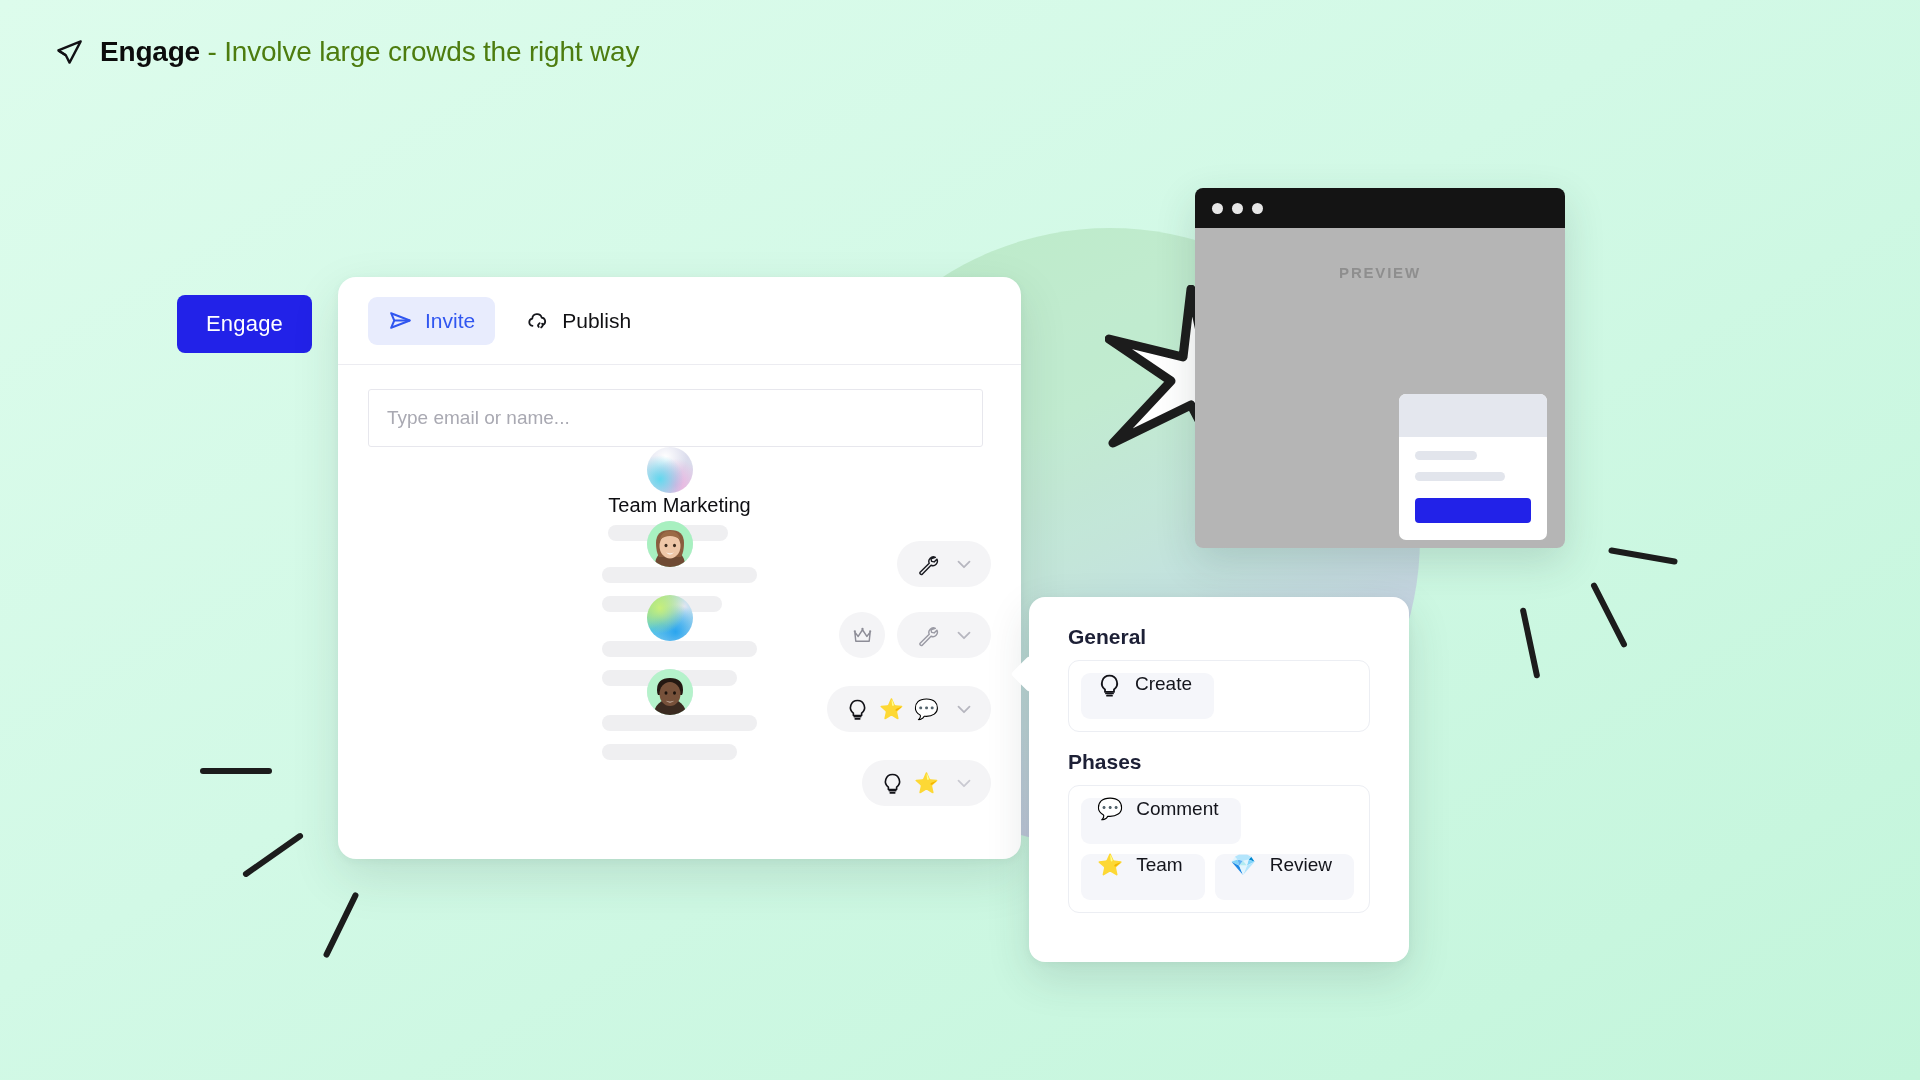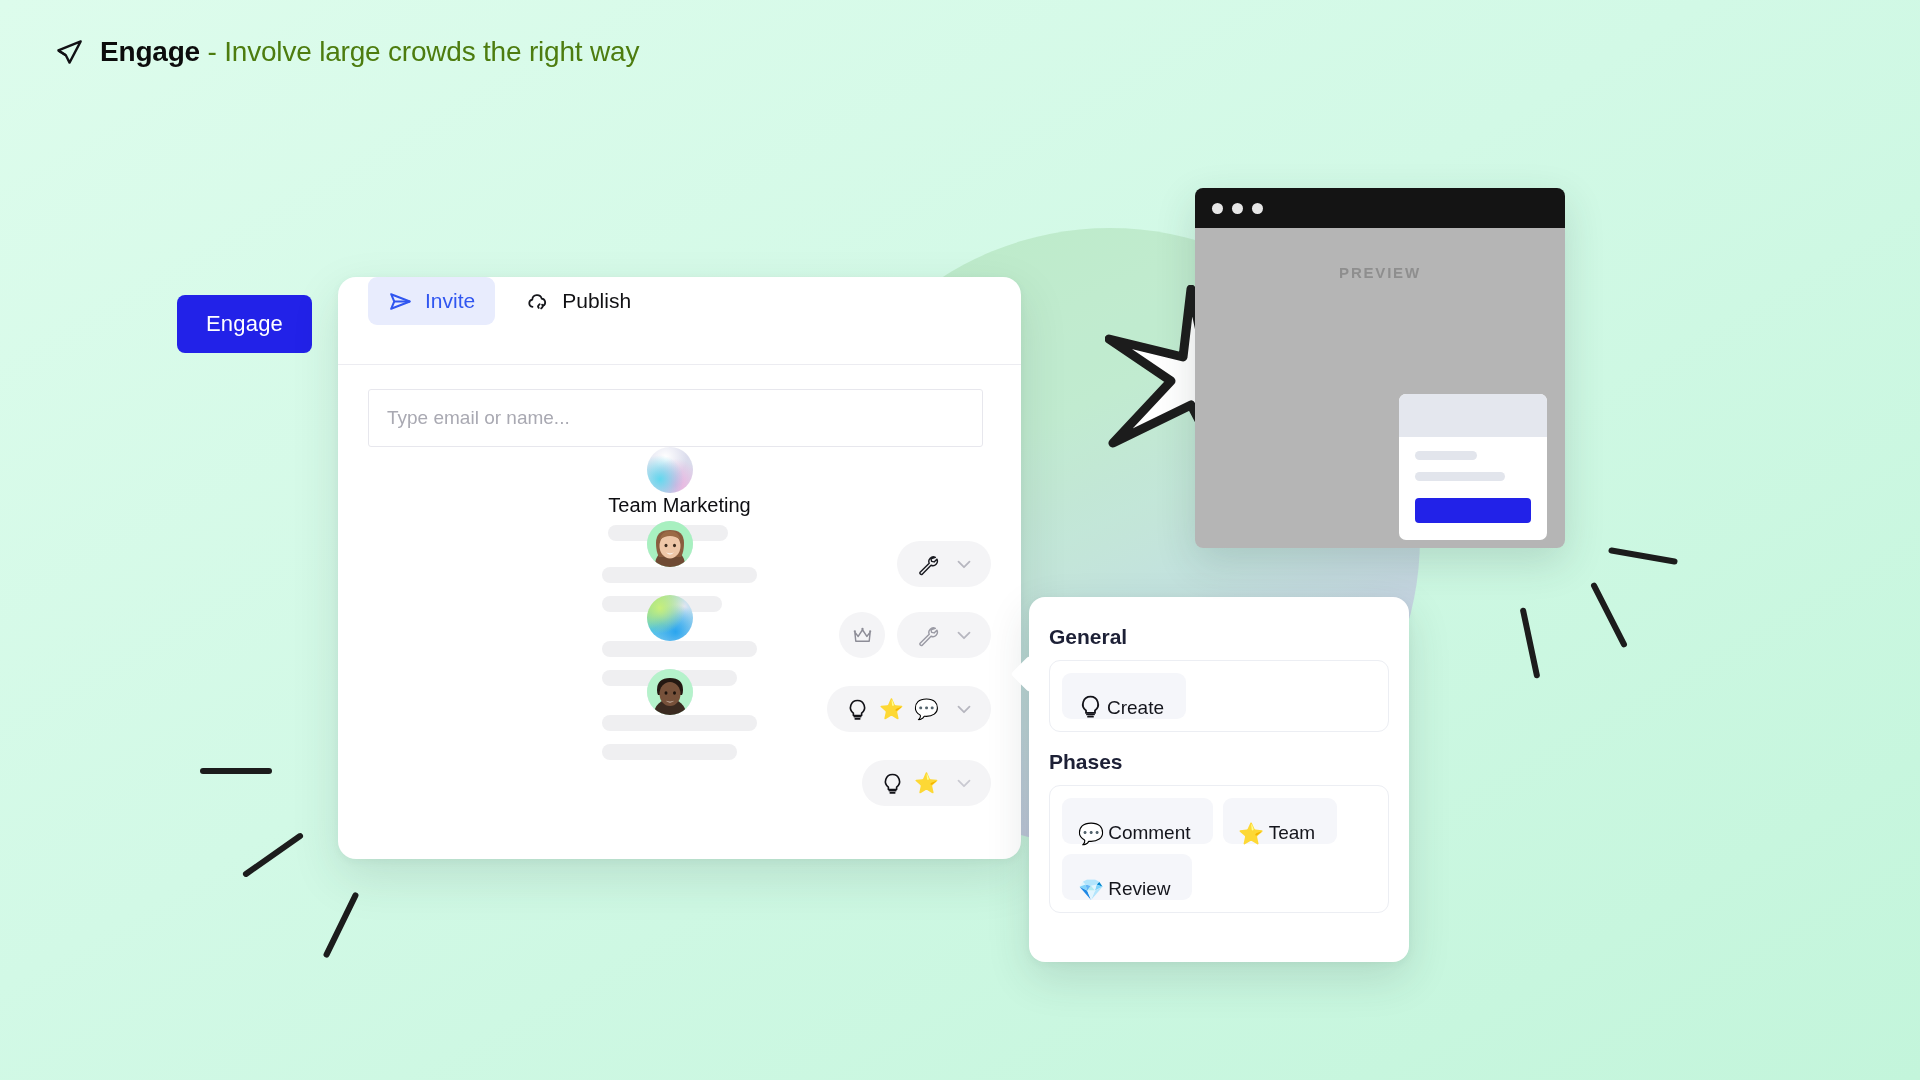--- a/index.html
+++ b/index.html
@@ -88,20 +88,21 @@
     width: 683px;
     height: 582px;
     background: #ffffff;
     border-radius: 18px;
     box-shadow: 0 18px 48px rgba(40,60,55,.13), 0 2px 8px rgba(40,60,55,.05);
     overflow: hidden;
   }
 
   .dialog-tabs {
     display: flex;
+    align-items: center;
     gap: 10px;
     height: 88px;
     padding: 0 30px;
     border-bottom: 1px solid #ececf1;
   }
   .tab {
     display: flex;
     align-items: center;
     gap: 12px;
     height: 48px;
@@ -224,21 +225,21 @@
   
   .permissions-popover {
     position: absolute;
     left: 1029px;
     top: 597px;
     width: 380px;
     height: 365px;
     background: #ffffff;
     border-radius: 16px;
     box-shadow: 0 16px 44px rgba(40,60,55,.14), 0 2px 8px rgba(40,60,55,.05);
-    padding: 28px 20px;
+    padding: 28px 39px;
   }
   .permissions-popover::before {
     content: "";
     position: absolute;
     left: -13px;
     top: 64px;
     width: 26px; height: 26px;
     background: #ffffff;
     transform: rotate(45deg);
     border-radius: 3px;
@@ -255,22 +256,22 @@
     border-radius: 11px;
     padding: 12px;
     display: flex;
     flex-wrap: wrap;
     gap: 10px;
     margin-bottom: 18px;
     position: relative;
   }
   .pop-option {
     display: flex;
-    align-items: flex-end;
-    gap: 4px;
+    align-items: flex-start;
+    gap: 13px;
     height: 46px;
     padding: 0 22px 0 16px;
     border-radius: 9px;
     background: #f5f6fa;
     font-size: 19px;
     color: #14151c;
     cursor: pointer;
   }
   .pop-icon { width: 25px; height: 25px; display: block; flex: none; }
   .pop-emoji { font-size: 21px; line-height: 1; display: block; flex: none; }

